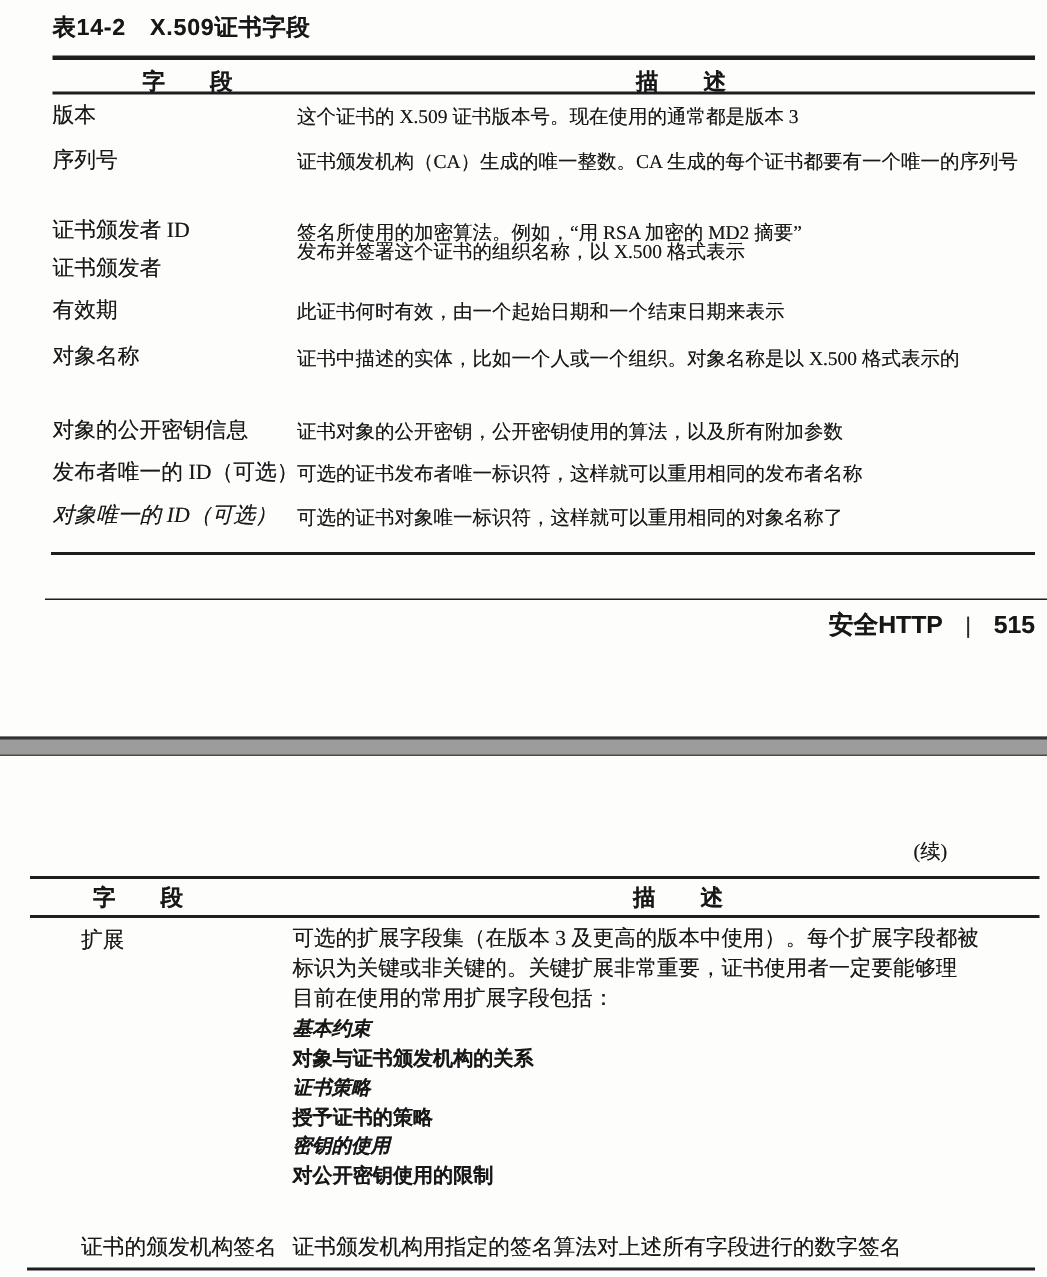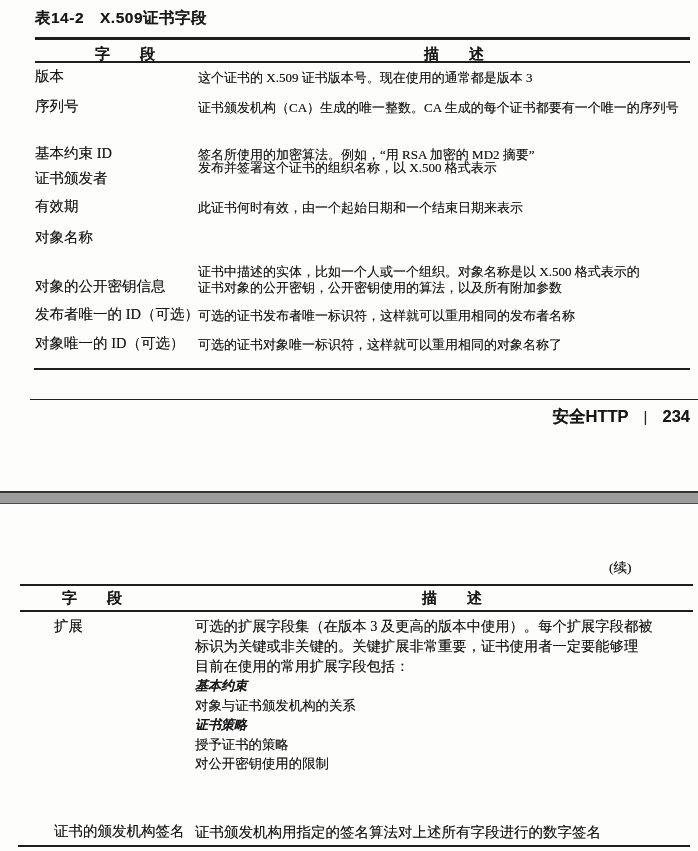--- a/index.html
+++ b/index.html
@@ -18,21 +18,21 @@
   .hdr{
     position:absolute;font-family:"Liberation Sans", sans-serif;
     font-weight:bold;font-size:15px;white-space:pre;
   }
   .fld{position:absolute;left:35px;font-size:14.5px;white-space:pre;}
   .dsc{position:absolute;left:198px;width:492px;font-size:13px;line-height:21px;}
   .fld2{position:absolute;left:18px;font-size:14.5px;white-space:pre;margin-left:36px;}
   .dsc2{position:absolute;left:195px;width:500px;font-size:14.5px;line-height:21px;}
   .extcol{position:absolute;left:195px;top:616px;width:500px;}
   .pl{height:20px;line-height:20px;font-size:14.3px;white-space:pre;}
-  .xi{height:19.5px;line-height:19.5px;font-size:13.4px;white-space:pre;}
+  .xi{height:19.5px;line-height:19.5px;font-size:13.4px;white-space:pre;font-weight:bold;}
   .kai{font-style:italic;font-weight:bold;font-size:13px;}
   .band{
     position:absolute;left:0;top:491px;width:698px;height:10px;
     background:#9c9c9c;border-top:2px solid #333;border-bottom:1.5px solid #4d4d4d;
   }
   .footer{
     position:absolute;top:406px;right:8px;display:flex;gap:15px;align-items:baseline;
     font-family:"Liberation Sans", sans-serif;font-weight:bold;font-size:16.5px;
   }
   .footer .sep{font-weight:normal;color:#2a2a2a;font-size:15px;}
@@ -52,55 +52,55 @@
 
   <div>
     <span class="fld" style="top:67px;text-align:right;">版本</span>
     <span class="dsc" style="top:67px;">这个证书的 X.509 证书版本号。现在使用的通常都是版本 3</span>
   </div>
   <div>
     <span class="fld" style="top:97px;">序列号</span>
     <span class="dsc" style="top:97px;">证书颁发机构（CA）生成的唯一整数。CA 生成的每个证书都要有一个唯一的序列号</span>
   </div>
   <div>
-    <span class="fld" style="top:144px;">基本约束 ID</span>
+    <span class="fld" style="top:144px;">证书颁发者 ID</span>
     <span class="dsc" style="top:144px;">签名所使用的加密算法。例如，“用 RSA 加密的 MD2 摘要”</span>
   </div>
   <div>
     <span class="fld" style="top:169px;">证书颁发者</span>
     <span class="dsc" style="top:157px;">发布并签署这个证书的组织名称，以 X.500 格式表示</span>
   </div>
   <div>
     <span class="fld" style="top:197px;">有效期</span>
     <span class="dsc" style="top:197px;">此证书何时有效，由一个起始日期和一个结束日期来表示</span>
   </div>
   <div>
     <span class="fld" style="top:228px;">对象名称</span>
-    <span class="dsc" style="top:228px;margin-top:33px;">证书中描述的实体，比如一个人或一个组织。对象名称是以 X.500 格式表示的</span>
+    <span class="dsc" style="top:228px;">证书中描述的实体，比如一个人或一个组织。对象名称是以 X.500 格式表示的</span>
   </div>
   <div>
     <span class="fld" style="top:277px;">对象的公开密钥信息</span>
     <span class="dsc" style="top:277px;">证书对象的公开密钥，公开密钥使用的算法，以及所有附加参数</span>
   </div>
   <div>
     <span class="fld" style="top:305px;">发布者唯一的 ID（可选）</span>
     <span class="dsc" style="top:305px;">可选的证书发布者唯一标识符，这样就可以重用相同的发布者名称</span>
   </div>
   <div>
-    <span class="fld" style="top:334px;">对象唯一的 ID（可选）</span>
+    <span class="fld" style="top:334px;font-style:italic;">对象唯一的 ID（可选）</span>
     <span class="dsc" style="top:334px;">可选的证书对象唯一标识符，这样就可以重用相同的对象名称了</span>
   </div>
 
   <div class="rule" style="left:34px;top:368px;width:656px;height:1.6px;"></div>
   <div class="rule" style="left:30px;top:399px;width:668px;height:1.4px;"></div>
 
   <div class="footer">
     <span>安全HTTP</span>
     <span class="sep">|</span>
-    <span>234</span>
+    <span>515</span>
   </div>
 
   <div class="band"></div>
 
   <span class="cont">(续)</span>
 
   <div class="rule" style="left:20px;top:584px;width:673px;height:2px;"></div>
   <span class="hdr" style="left:62px;top:589px;">字　　段</span>
   <span class="hdr" style="left:422px;top:589px;">描　　述</span>
   <div class="rule" style="left:20px;top:610px;width:673px;height:2px;"></div>
@@ -108,20 +108,21 @@
   <div>
     <span class="fld2" style="top:617px;">扩展</span>
     <div class="extcol">
       <div class="pl">可选的扩展字段集（在版本 3 及更高的版本中使用）。每个扩展字段都被</div>
       <div class="pl">标识为关键或非关键的。关键扩展非常重要，证书使用者一定要能够理</div>
       <div class="pl">目前在使用的常用扩展字段包括：</div>
       <div class="xi kai">基本约束</div>
       <div class="xi">对象与证书颁发机构的关系</div>
       <div class="xi kai">证书策略</div>
       <div class="xi">授予证书的策略</div>
+      <div class="xi kai">密钥的使用</div>
       <div class="xi">对公开密钥使用的限制</div>
     </div>
   </div>
 
   <div>
     <span class="fld2" style="top:822px;">证书的颁发机构签名</span>
     <span class="dsc2" style="top:822px;">证书颁发机构用指定的签名算法对上述所有字段进行的数字签名</span>
   </div>
 
   <div class="rule" style="left:18px;top:845px;width:672px;height:1.6px;"></div>

